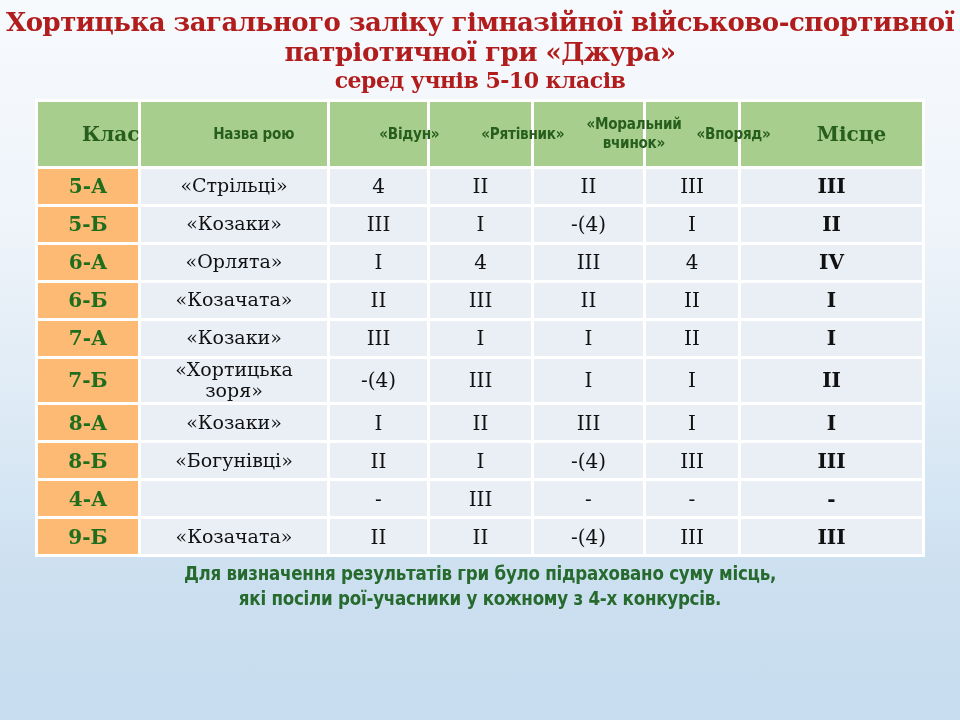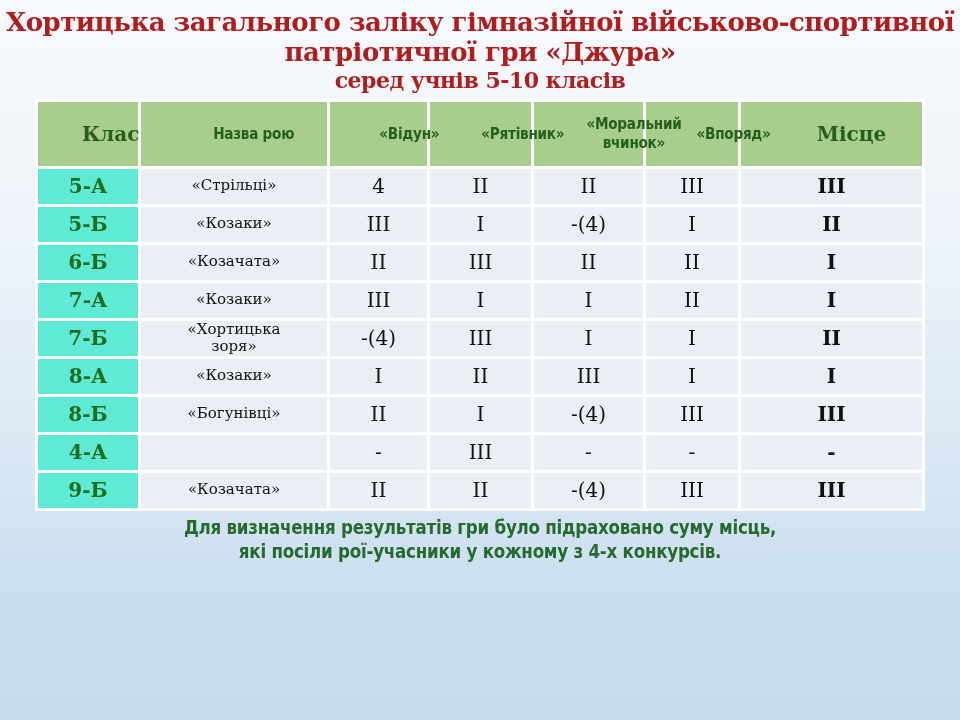--- a/index.html
+++ b/index.html
@@ -50,26 +50,26 @@
   .cond {
     display: inline-block;
     transform: scaleX(0.85);
     transform-origin: center center;
     letter-spacing: -0.3px;
     white-space: pre-line;
     line-height: 1.15;
   }
   td { background: #eaeef5; height: 35px; font-size: 20px; color: #111111; }
   td.klas-cell {
-    background: #5eead4;
+    background: #fdba74;
     color: #1e6e1e;
     font-weight: bold;
     font-size: 20px;
   }
-  td.name-cell { white-space: pre-line; line-height: 1.15; font-size: 15px; margin-left: 20px; }
+  td.name-cell { white-space: pre-line; line-height: 1.15; font-size: 19px; margin-left: 20px; }
   td.place-cell { font-weight: bold; }
   .footer-block {
     margin-top: 4px;
     text-align: center;
     color: #266a2e;
     font-family: "DejaVu Sans", sans-serif;
     font-weight: bold;
     font-size: 19px;
     line-height: 1.3;
   }
@@ -127,20 +127,29 @@
         <tr>
           <td class="klas-cell">5-Б</td>
           <td class="name-cell">«Козаки»</td>
           <td class="val-cell">III</td>
           <td class="val-cell">I</td>
           <td class="val-cell">-(4)</td>
           <td class="val-cell">I</td>
           <td class="place-cell">II</td>
         </tr>
         <tr>
+          <td class="klas-cell">6-А</td>
+          <td class="name-cell">«Орлята»</td>
+          <td class="val-cell">I</td>
+          <td class="val-cell">4</td>
+          <td class="val-cell">III</td>
+          <td class="val-cell">4</td>
+          <td class="place-cell">IV</td>
+        </tr>
+        <tr>
           <td class="klas-cell">6-Б</td>
           <td class="name-cell">«Козачата»</td>
           <td class="val-cell">II</td>
           <td class="val-cell">III</td>
           <td class="val-cell">II</td>
           <td class="val-cell">II</td>
           <td class="place-cell">I</td>
         </tr>
         <tr>
           <td class="klas-cell">7-А</td>

